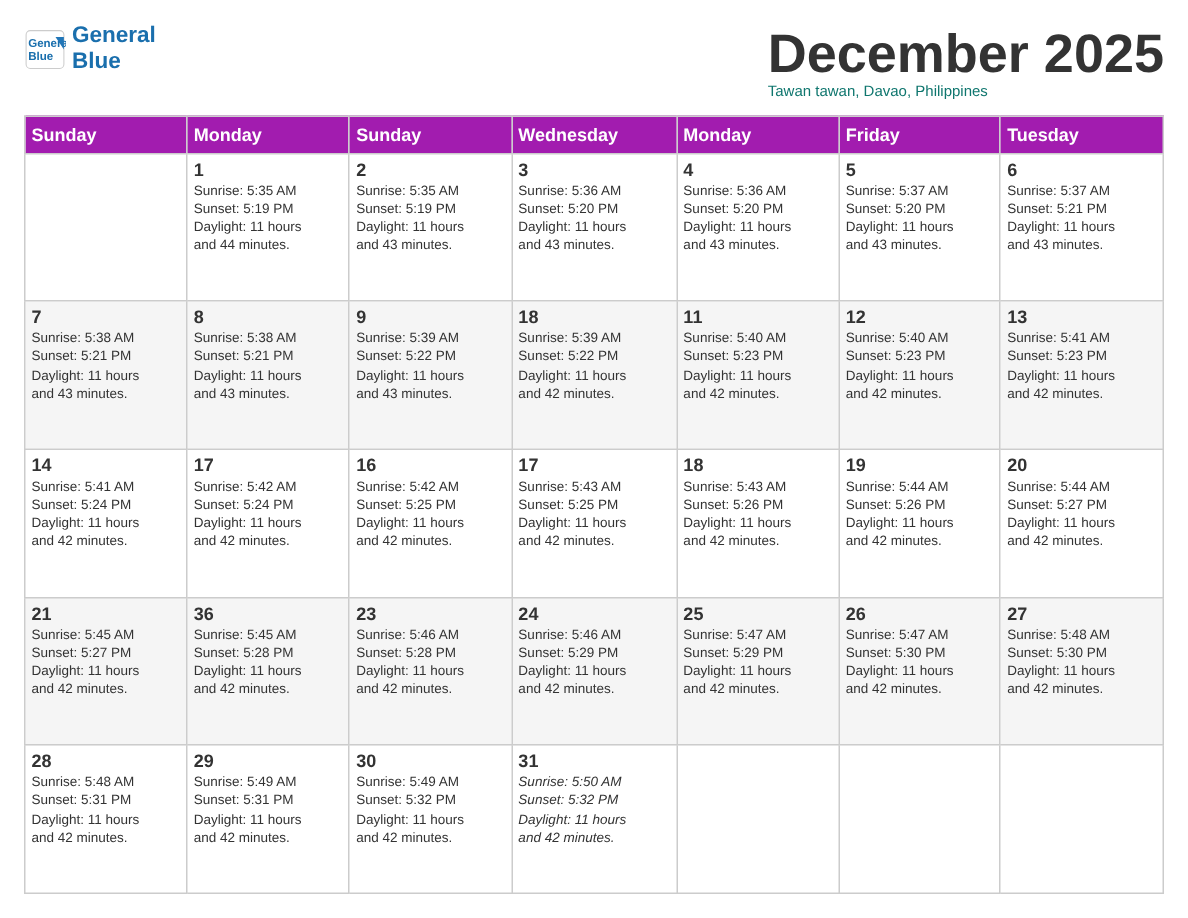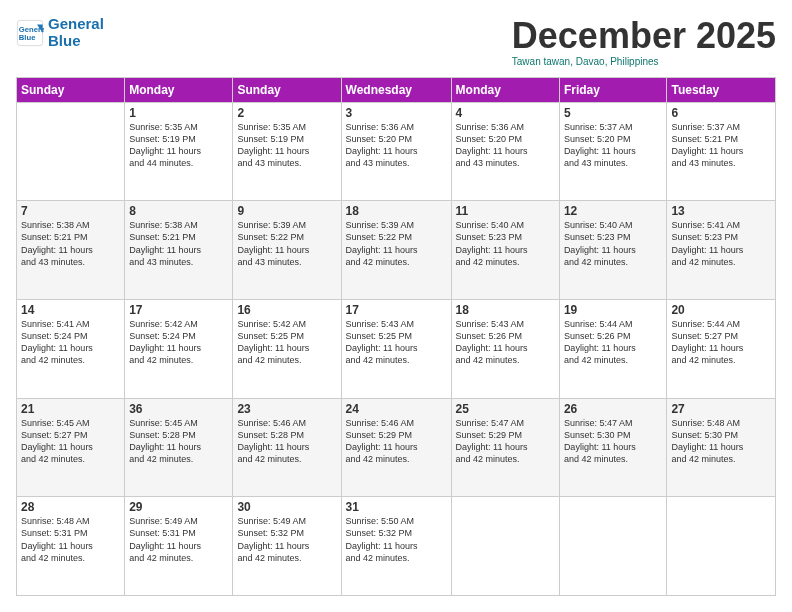--- a/index.html
+++ b/index.html
@@ -338,21 +338,21 @@
           </td>
           <td>
             <span class="day-num">30</span>
             <div class="day-info" style="white-space: pre-line;">Sunrise: 5:49 AM
 Sunset: 5:32 PM
 Daylight: 11 hours
 and 42 minutes.</div>
           </td>
           <td>
             <span class="day-num">31</span>
-            <div class="day-info" style="white-space: pre-line;">Sunrise: 5:50 AM
+            <div class="day-info" style="white-space: pre-line; font-style: italic;">Sunrise: 5:50 AM
 Sunset: 5:32 PM
 Daylight: 11 hours
 and 42 minutes.</div>
           </td>
           <td class="empty"></td>
           <td class="empty"></td>
           <td class="empty"></td>
         </tr>
       </tbody>
   </table>

